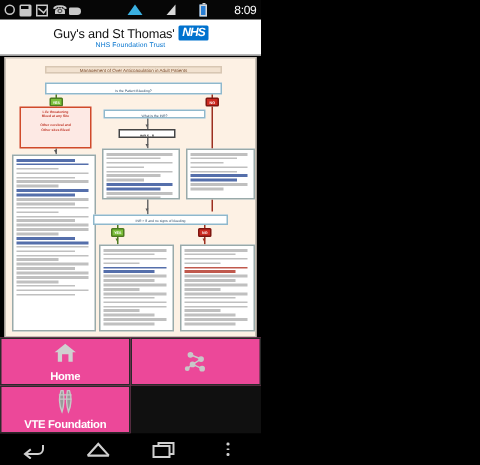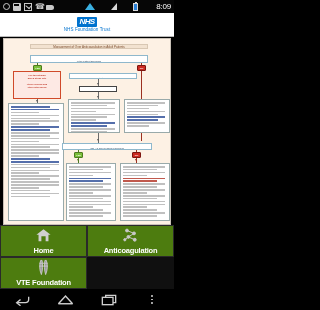--- a/index.html
+++ b/index.html
@@ -79,21 +79,21 @@
   .conn.v{ width:0.7px; }
   .conn.red{ background:#9b3020; } .conn.grn{ background:#4d7a20; }
   .arrow{ position:absolute; width:0;height:0; border-left:1.6px solid transparent;
     border-right:1.6px solid transparent; border-top:2.6px solid #5a5a5a; }
   .arrow.red{ border-top-color:#9b3020; } .arrow.grn{ border-top-color:#4d7a20; }
 
   
   .navgrid{ position:absolute; top:225px; left:0; width:174px; height:64px;
     background:#101010; display:grid; grid-template-columns:1fr 1fr; grid-template-rows:1fr 1fr; }
   .navcell{ display:flex; flex-direction:column; align-items:center; justify-content:center;
-    gap:2px; background:#4d7c0f; border:0.5px solid #2a2a2a; }
+    gap:2px; background:#ec4899; border:0.5px solid #2a2a2a; }
   .navlabel{ font-size:7.5px; font-weight:bold; color:#fff; letter-spacing:-0.2px; }
   .navicon{ width:17px; height:17px; display:flex; align-items:center;
     justify-content:center; color:#d8d8d8; }
   .navicon svg{ display:block; }
 
   
   .softbar{ position:absolute; bottom:0; left:0; width:174px; height:21px;
     background:#000; display:flex; align-items:center; justify-content:space-around; }
   .soft{ width:26px; height:14px; display:flex; align-items:center; justify-content:center; }
   .soft svg{ display:block; }
@@ -114,20 +114,21 @@
   <div class="sb-right">
     <span class="sb-wifi"></span>
     <span class="sb-sig"></span>
     <span class="sb-bat"></span>
     <span class="sb-clock">8:09</span>
   </div>
 </div>
 
 <div class="header">
   <div class="hdr-row">
+    <span class="hdr-trust">Guy's and St Thomas'</span>
     <span class="hdr-nhs">NHS</span>
   </div>
   <div class="hdr-sub">NHS Foundation Trust</div>
 </div>
 
 <div class="doc">
 
   <div class="doc-title">Management of Over Anticoagulation in Adult Patients</div>
 
   <div class="fnode n-q1">Is the Patient Bleeding?</div>
@@ -292,21 +293,20 @@
     <span class="navicon">
       <svg width="17" height="17" viewBox="0 0 24 24" fill="none" stroke="#c8c8c8" stroke-width="1.4">
         <circle cx="7" cy="5" r="2" fill="#c8c8c8"></circle>
         <circle cx="17" cy="9" r="2" fill="#c8c8c8"></circle>
         <circle cx="9" cy="14" r="2" fill="#c8c8c8"></circle>
         <circle cx="18" cy="18" r="2" fill="#c8c8c8"></circle>
         <circle cx="4" cy="18" r="1.6" fill="#c8c8c8"></circle>
         <path d="M7 5 L17 9 M17 9 L9 14 M9 14 L18 18 M9 14 L4 18"></path>
       </svg>
     </span>
-    <span class="navlabel">Anticoagulation</span>
   </div>
 
   <div class="navcell">
     <span class="navicon">
       <svg width="17" height="17" viewBox="0 0 24 24" fill="none" stroke="#c8c8c8" stroke-width="1.3">
         <path d="M8 2 C6 8 6 15 9 22 C11 16 11 8 10 2 Z" fill="#9a9a9a"></path>
         <path d="M16 2 C18 8 18 15 15 22 C13 16 13 8 14 2 Z" fill="#9a9a9a"></path>
         <path d="M6 6 h12 M6 10 h12"></path>
       </svg>
     </span>

